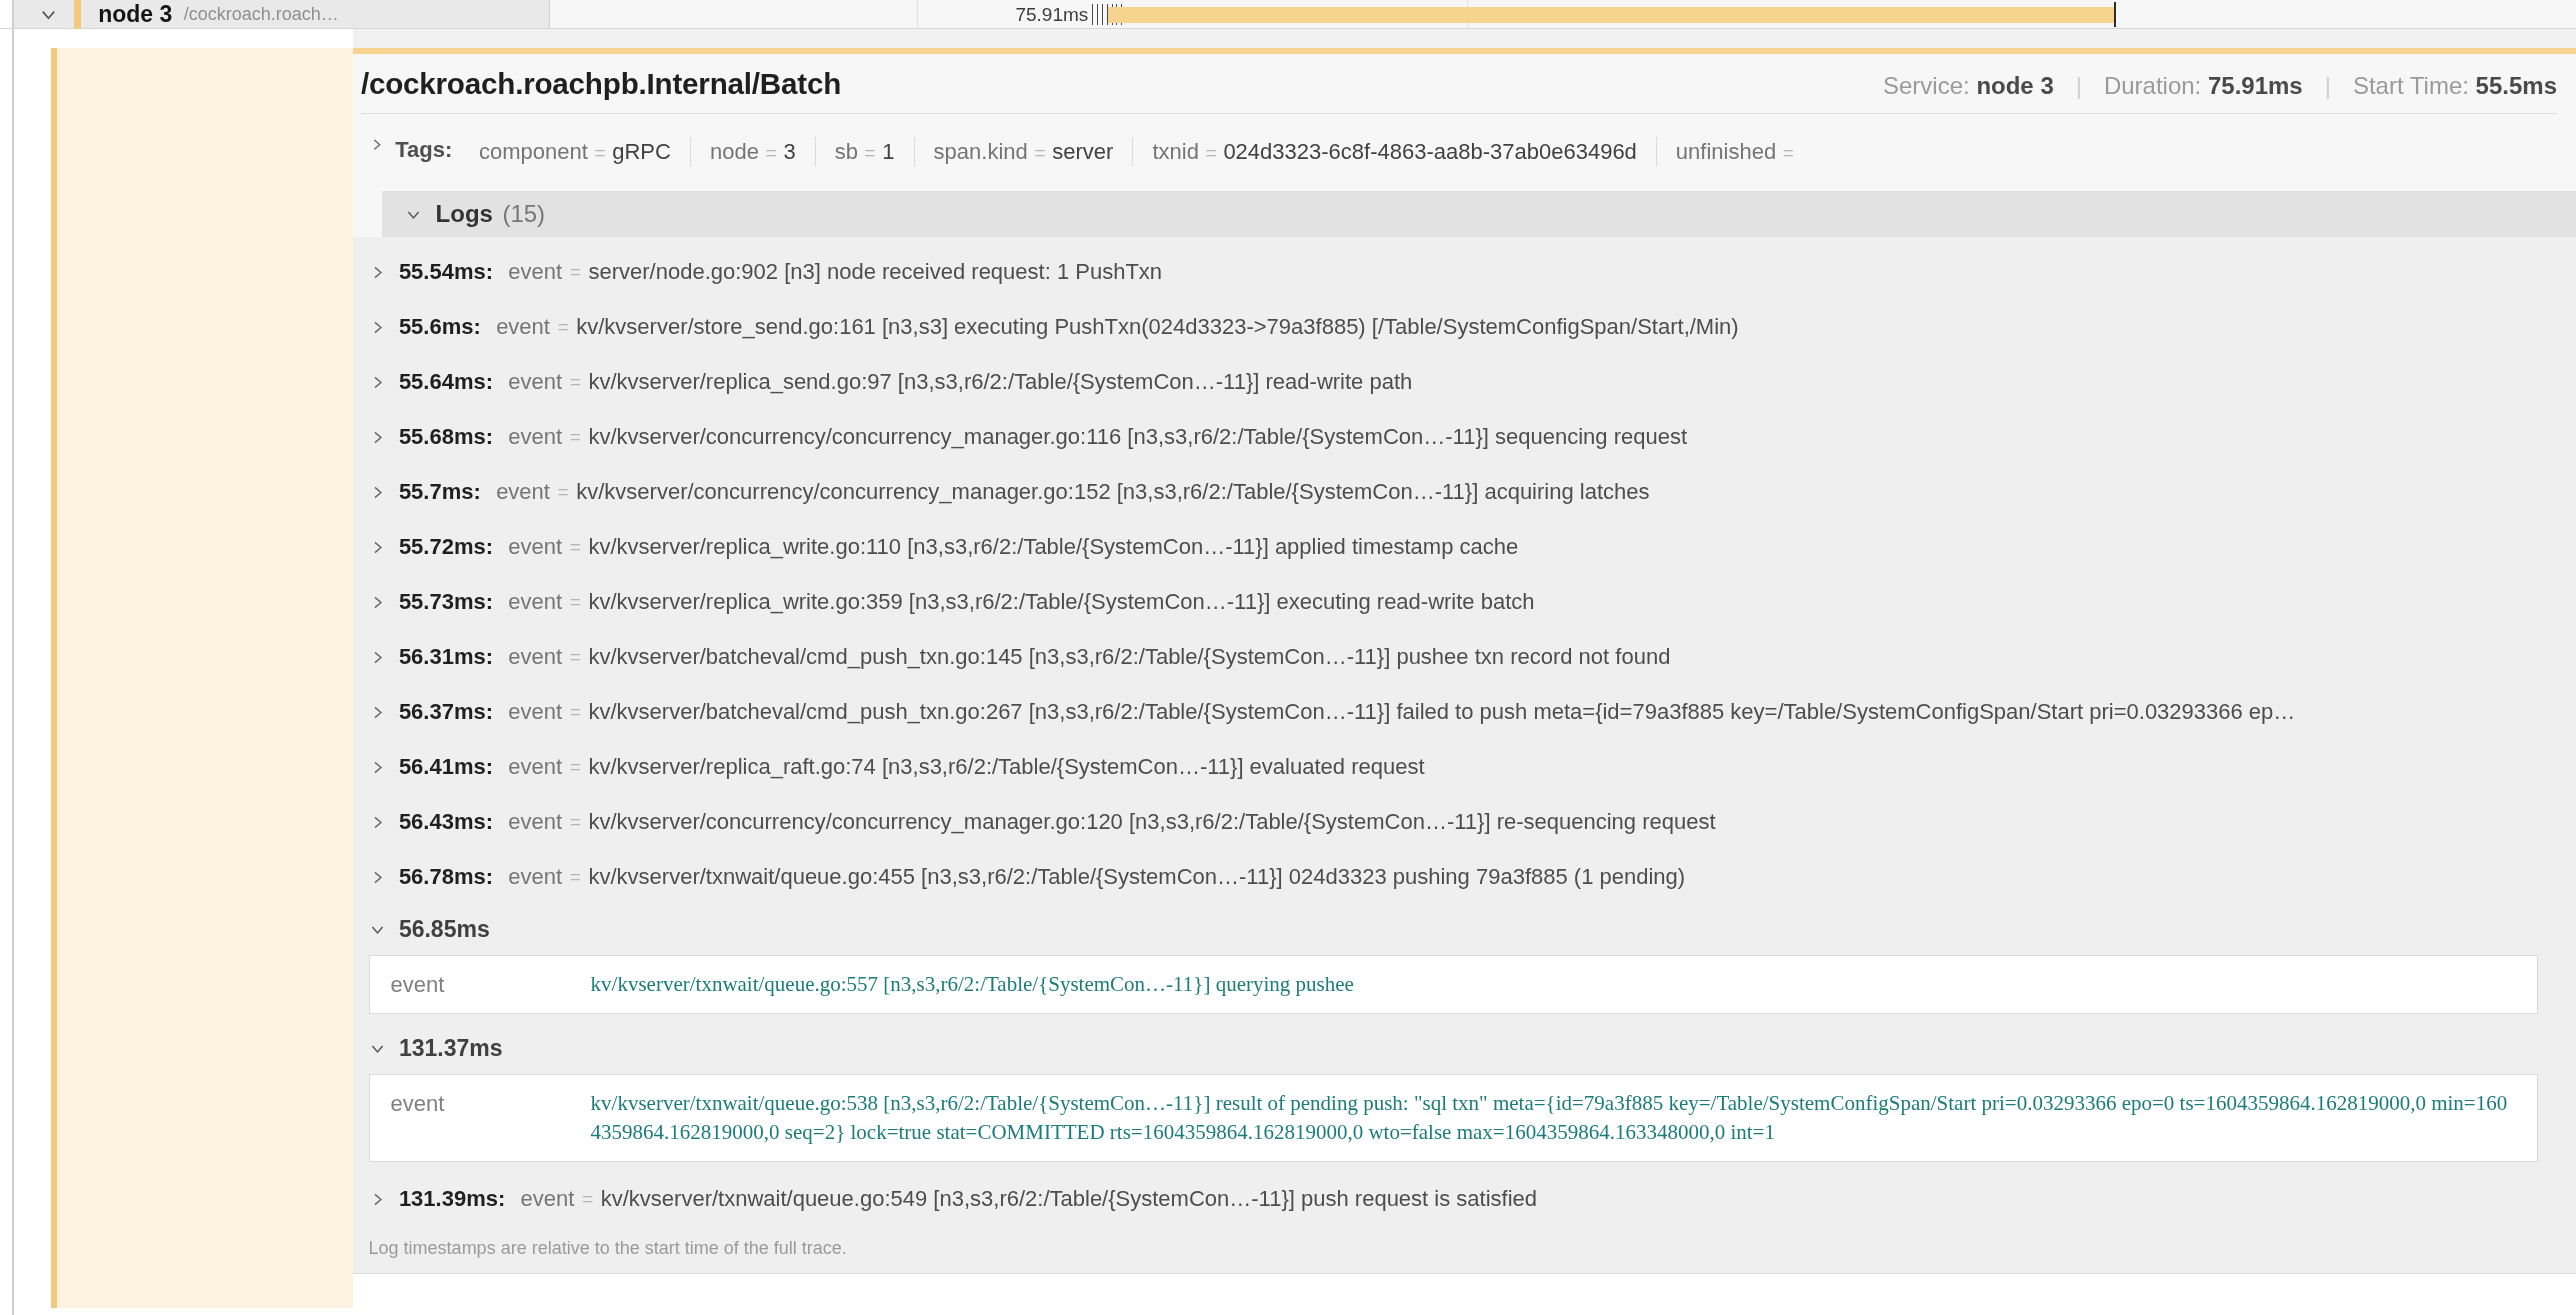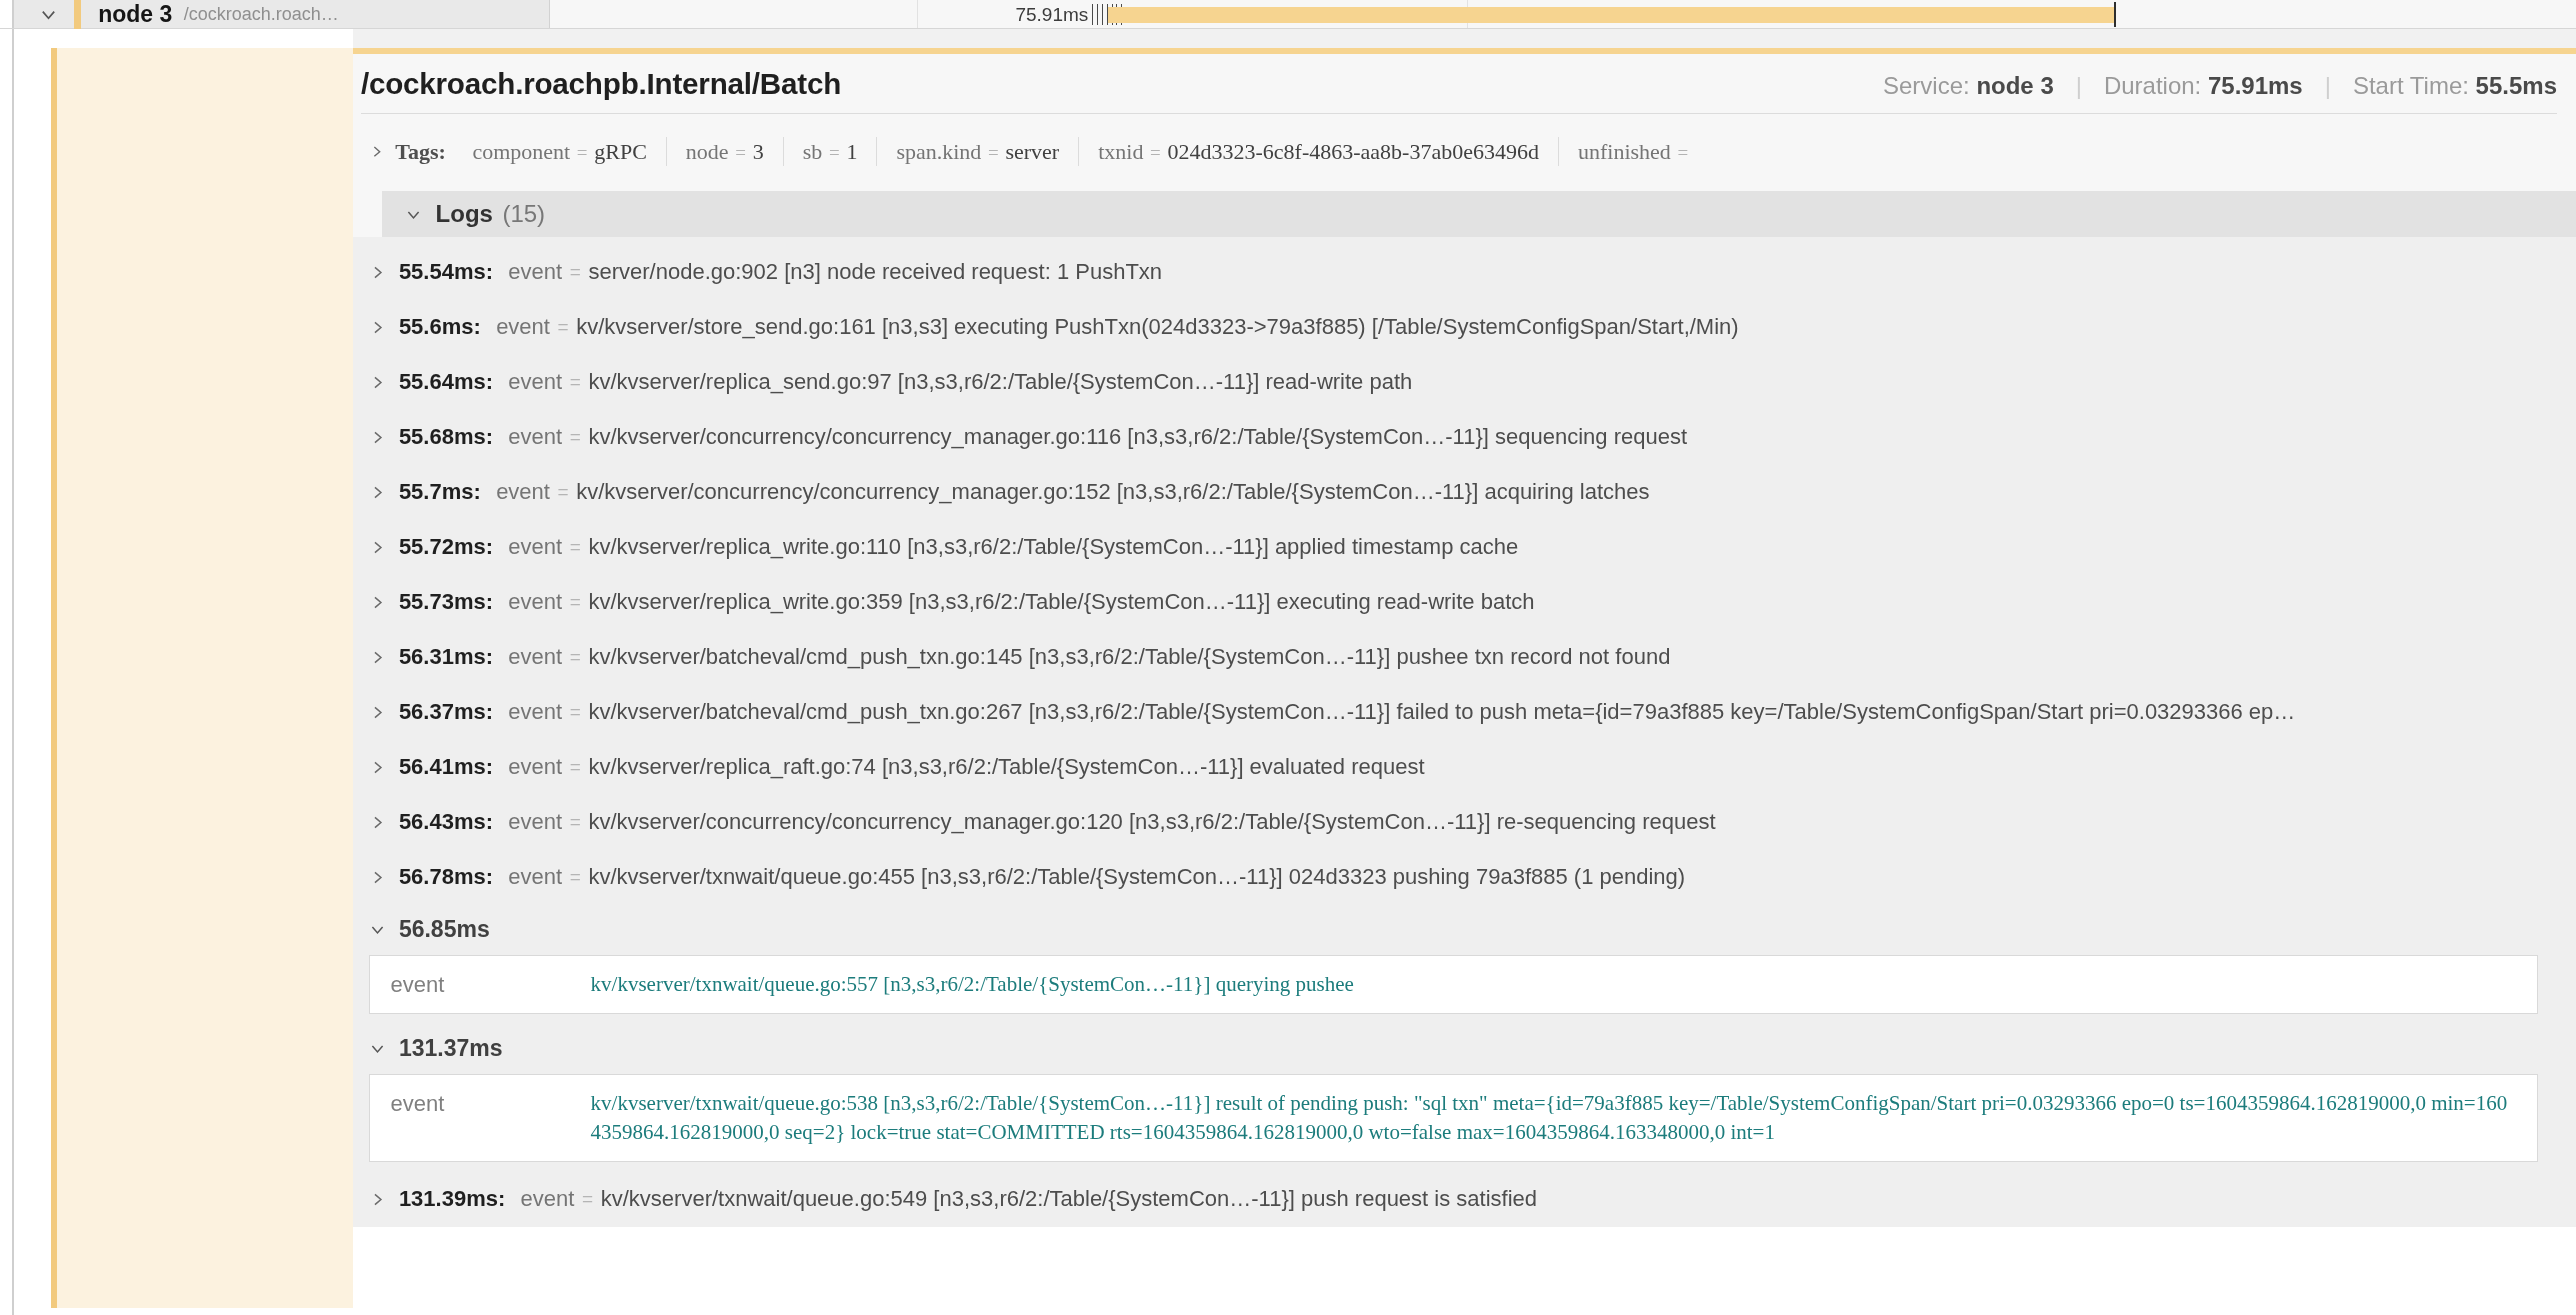--- a/index.html
+++ b/index.html
@@ -44,21 +44,21 @@
   
   .ops-header{display:flex;justify-content:space-between;align-items:baseline;
               padding:13.3px 19px 11.4px 7.6px;}
   .span-title{margin:0;font-size:29.6px;font-weight:700;color:#1f1f1f;letter-spacing:-0.2px;}
   .meta{font-size:24px;color:#9a9a9a;white-space:nowrap;}
   .meta b{color:#4a4a4a;font-weight:700;}
   .meta .sep{color:#cfcfcf;margin:0 15.3px;}
   .hdr-divider{height:1px;background:#dcdcdc;margin:0 19px 0 7.6px;}
 
   
-  .tags-row{display:flex;align-items:center;margin:23px 19px 5.7px 15.3px;font-size:22px;cursor:pointer;font-family:Liberation Serif, serif;}
+  .tags-row{display:flex;margin:23px 19px 5.7px 15.3px;font-size:22px;cursor:pointer;}
   .tags-label{font-weight:700;color:#4f4f4f;margin:0 7.6px 0 11.4px;}
   .tags-list{display:flex;align-items:center;flex-wrap:nowrap;overflow:hidden;}
   .tag{padding:1.9px 19px;border-right:1px solid #dcdcdc;white-space:nowrap;}
   .tag:last-child{border-right:none;}
   .tag .k{color:#757575;}
   .tag .eq{color:#b3b3b3;font-size:19px;margin:0 6.7px;}
   .tag .v{color:#414141;}
 
   
   .logs-header{margin-top:19px;height:46px;background:#e2e2e2;display:flex;align-items:center;
@@ -324,19 +324,20 @@
                 <path d="M7 4 L14 10 L7 16" fill="none" stroke="#6a6a6a" stroke-width="1.8"></path>
               </svg>
               <span class="log-time">131.39ms:</span>
               <span class="log-field">event</span>
               <span class="log-eq">=</span>
               <span class="log-msg">kv/kvserver/txnwait/queue.go:549 [n3,s3,r6/2:/Table/{SystemCon…-11}] push request is satisfied</span>
             </div>
 
           </div>
 
+        <div class="logs-footer">Log timestamps are relative to the start time of the full trace.</div>
         <div class="bottom-filler"></div>
 
       </div>
     </div>
   </div>
 </div>
 
 
 </body></html>

